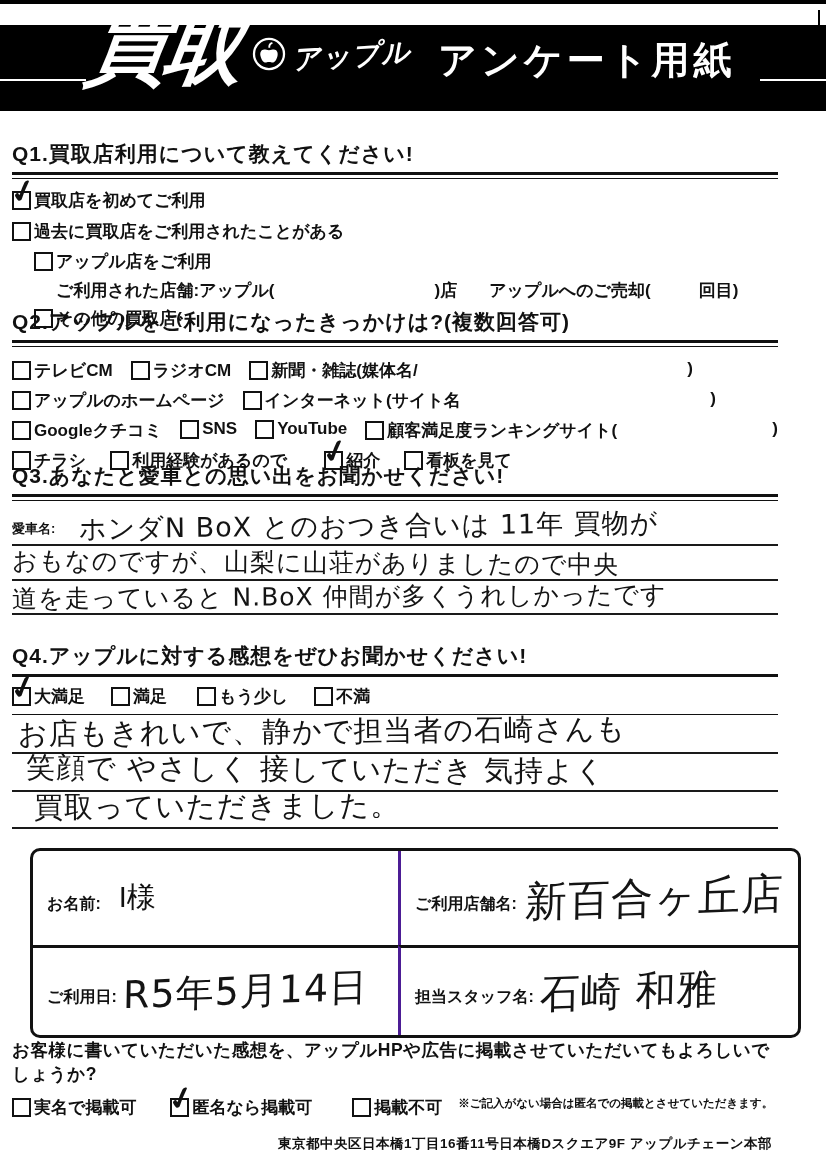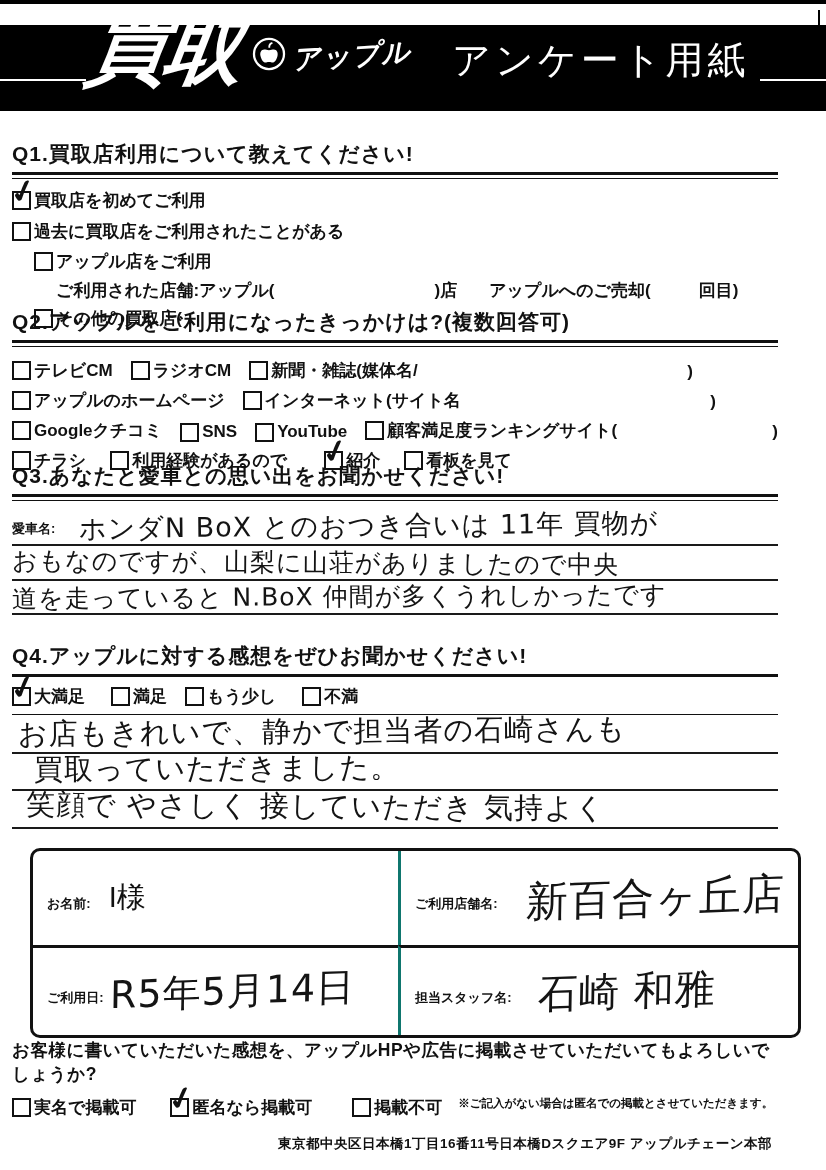--- a/index.html
+++ b/index.html
@@ -11,50 +11,50 @@
   
   .banner{position:absolute;left:0;top:25px;width:826px;height:86px;background:#000;color:#fff;}
   .banner-line{position:absolute;top:54px;height:2px;background:#fff;}
   .bl-left{left:0;width:86px;}
   .bl-right{left:760px;width:66px;}
   .kaitori{position:absolute;left:88px;top:-16px;font-size:80px;font-weight:bold;font-style:italic;
            letter-spacing:-4px;transform:skewX(-8deg);line-height:1.0;}
   .apple-logo{position:absolute;left:252px;top:12px;}
   .brand{position:absolute;left:292px;top:12px;font-size:28px;font-weight:bold;font-style:italic;
          transform:rotate(-4deg);letter-spacing:1px;}
-  .form-title{position:absolute;left:452px;top:10px;font-size:38px;font-weight:normal;letter-spacing:4px;}
+  .form-title{position:absolute;left:438px;top:10px;font-size:38px;font-weight:bold;letter-spacing:4px;}
   .subtitle{position:absolute;left:257px;top:44px;font-size:17px;font-weight:bold;letter-spacing:1px;}
   
   .section{position:absolute;left:12px;width:766px;}
   .qtitle{font-size:21px;font-weight:bold;letter-spacing:1px;}
   .rule-thick{height:3px;background:#111;margin-top:4px;}
   .rule-thin{height:1px;background:#111;margin-top:3px;}
   
   .cb{display:inline-flex;align-items:center;}
   .box{width:15px;height:15px;border:2px solid #111;position:relative;flex:none;margin-right:3px;background:#fff;}
   .check-mark{position:absolute;left:-4px;top:-17px;font-size:31px;font-weight:bold;color:#111;
               transform:rotate(-14deg);display:none;line-height:1;}
   .check-mark.visible{display:block;}
   .optline{display:flex;align-items:center;font-size:17px;font-weight:bold;white-space:nowrap;}
   .sp{display:inline-block;flex:none;}
-  .q2row{display:flex;align-items:flex-end;margin-top:7px;font-size:17px;font-weight:bold;white-space:nowrap;}
+  .q2row{display:flex;align-items:flex-start;margin-top:7px;font-size:17px;font-weight:bold;white-space:nowrap;}
   .q2row .cb{margin-right:18px;}
   .close-auto{margin-left:auto;}
   
   .hw{font-family:"DejaVu Sans",sans-serif;white-space:nowrap;color:#141414;letter-spacing:1px;}
   .hwline{border-bottom:2px solid #1a1a1a;display:flex;align-items:flex-end;overflow:visible;}
   .noline{border-bottom:none;}
   .carlabel{font-size:13px;font-weight:bold;flex:none;padding-bottom:6px;margin-right:24px;}
   
   .info-table{position:absolute;left:30px;top:848px;width:765px;height:184px;border:3px solid #111;
               border-radius:10px;display:grid;grid-template-columns:365px 1fr;grid-template-rows:94px 1fr;}
   .cell{display:flex;align-items:center;padding-left:14px;overflow:hidden;}
-  .cell-r{border-left:3px solid #0f766e;gap:20px;}
+  .cell-r{border-left:3px solid #4c1d95;}
   .cell-b{border-top:3px solid #111;}
-  .cell-label{font-size:13px;font-weight:bold;flex:none;margin-top:12px;}
+  .cell-label{font-size:16px;font-weight:bold;flex:none;margin-top:12px;}
   .printed-value{font-size:29px;font-weight:normal;margin-left:18px;}
   .hw-big{transform:rotate(-2deg) skewX(-3deg);}
   
   .f-question{font-size:17.5px;font-weight:bold;letter-spacing:0.5px;}
   .f-opts{display:flex;align-items:flex-start;margin-top:10px;font-size:17px;font-weight:bold;white-space:nowrap;}
   .f-note{font-size:11.5px;font-weight:bold;margin-left:16px;letter-spacing:0;}
   .f-address{margin-top:16px;font-size:13.5px;font-weight:bold;text-align:right;padding-right:6px;letter-spacing:0.5px;}
 </style>
 </head>
 <body>
@@ -219,43 +219,43 @@
     <div class="qtitle">Q4.アップルに対する感想をぜひお聞かせください!</div>
     <div class="rule-thick"></div>
 
     <div class="optline" style="margin-top:8px;">
       <span class="cb" style="margin-right:26px;">
         <span class="box">
             <span class="check-mark visible">✓</span>
           </span>
         <span>大満足</span>
       </span>
-      <span class="cb" style="margin-right:18px;">
+      <span class="cb" style="margin-right:30px;">
         <span class="box"></span>
         <span>満足</span>
       </span>
       <span class="cb" style="margin-right:26px;">
         <span class="box"></span>
         <span>もう少し</span>
       </span>
       <span class="cb">
         <span class="box"></span>
         <span>不満</span>
       </span>
     </div>
     <div class="rule-thin" style="margin-top:6px;"></div>
 
     <div class="hwline" style="height:37px;padding-left:6px;">
       <span class="hw" style="font-size:29px;transform:rotate(-0.5deg);">お店もきれいで、静かで担当者の石崎さんも</span>
     </div>
+    <div class="hwline" style="height:36px;padding-left:14px;">
+      <span class="hw" style="font-size:29px;transform:rotate(0.4deg);">笑顔で やさしく 接していただき 気持よく</span>
+    </div>
     <div class="hwline" style="height:35px;padding-left:22px;">
       <span class="hw" style="font-size:29px;transform:rotate(-0.4deg);">買取っていただきました。</span>
-    </div>
-    <div class="hwline" style="height:36px;padding-left:14px;">
-      <span class="hw" style="font-size:29px;transform:rotate(0.4deg);">笑顔で やさしく 接していただき 気持よく</span>
     </div>
   </div>
 
   <div class="info-table">
     <div class="cell">
       <span class="cell-label">お名前:</span>
       <span class="printed-value">I様</span>
     </div>
     <div class="cell cell-r">
       <span class="cell-label">ご利用店舗名:</span>

